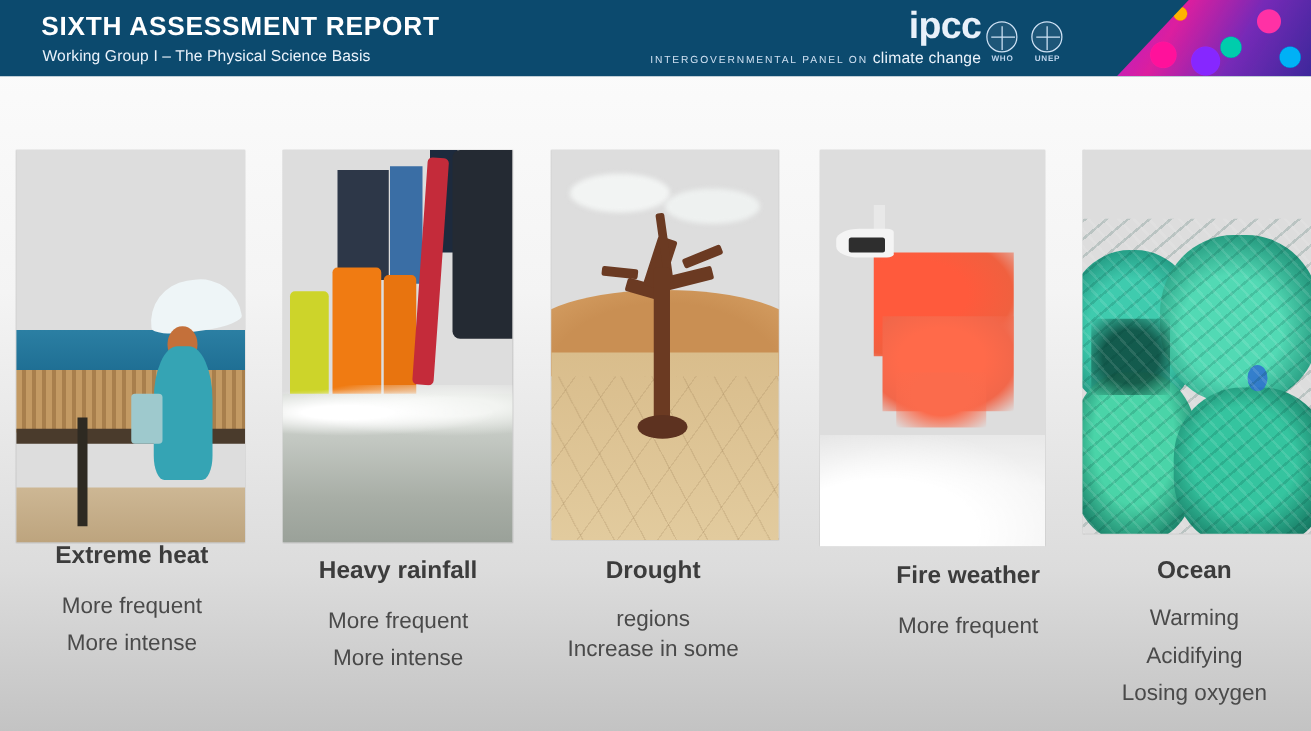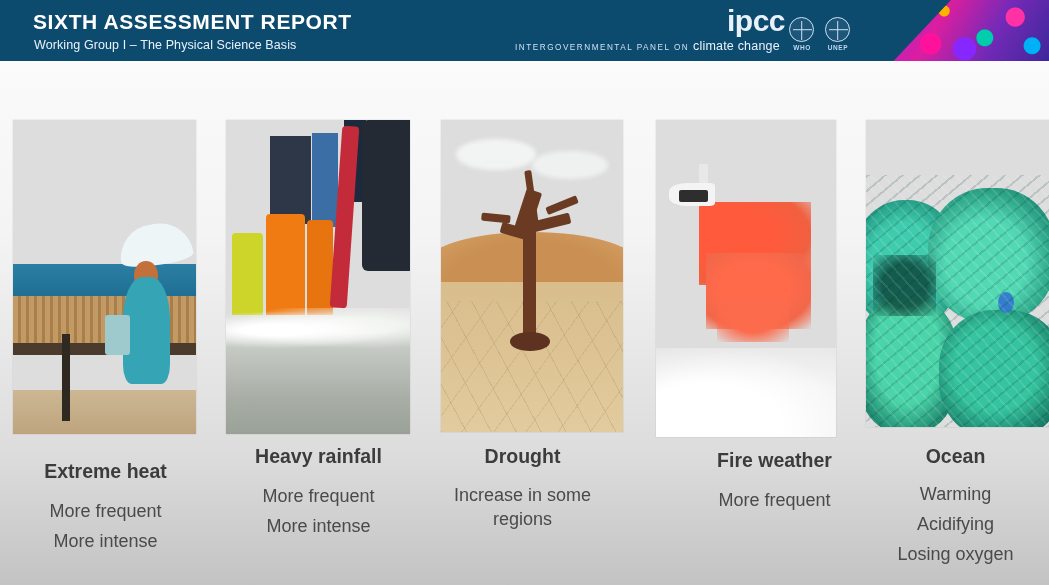--- a/index.html
+++ b/index.html
@@ -26,21 +26,21 @@
 
   
   .logo-block { position:absolute; left:510px; top:6px; width:275px; height:50px; }
   .logo-ipcc {
     position:absolute; right:0; top:0;
     color:#e9f1fa; font-size:30px; font-weight:bold;
     letter-spacing:-0.5px; line-height:30px;
   }
   .logo-tag {
     position:absolute; left:0; top:33px; width:275px;
-    text-align:center; color:#cfe0f2; font-size:8.2px;
+    text-align:right; color:#cfe0f2; font-size:8.2px;
     letter-spacing:1.5px; white-space:nowrap;
   }
   .logo-tag .cc {
     font-size:12.5px; letter-spacing:0.2px; color:#eaf2fb; font-weight:500;
   }
 
   .emblems { position:absolute; left:789px; top:17px; width:66px; height:40px; }
   .emblem { position:absolute; top:0; width:27px; height:27px; }
   .emblem:nth-of-type(1){ left:0; }
   .emblem:nth-of-type(2){ left:36px; }
@@ -223,21 +223,21 @@
     <div class="heat-rail"></div>
       <div class="heat-rail2"></div>
     <div class="heat-sand"></div>
       <div class="heat-umb"></div>
     <div class="heat-head"></div>
       <div class="heat-person"></div>
     <div class="heat-bag"></div>
       <div class="heat-post"></div>
   </div>
 </div>
-<div class="caption" style="left:0px; top:459px; width:211px;">
+<div class="caption" style="left:0px; top:432px; width:211px;">
   <div class="cap-title">Extreme heat</div>
   <div class="cap-lines tight">
     <div class="cap-line">More frequent</div>
     <div class="cap-line">More intense</div>
   </div>
 </div>
 
 <div class="card" style="left:226px; top:120px; width:184px; height:314px;">
   <div class="photo ph-rain">
     <div class="rain-jean"></div>
@@ -273,22 +273,22 @@
       <div class="dro-b2 dro-br"></div>
     <div class="dro-b3 dro-br"></div>
       <div class="dro-b4 dro-br"></div>
     <div class="dro-trunk"></div>
       <div class="dro-root"></div>
   </div>
 </div>
 <div class="caption" style="left:417px; top:444px; width:211px;">
   <div class="cap-title">Drought</div>
   <div class="cap-lines wrap" style="margin-top:15px;">
+    <div class="cap-line">regions</div>
     <div class="cap-line">Increase in some</div>
-    <div class="cap-line">regions</div>
   </div>
 </div>
 
 <div class="card" style="left:656px; top:120px; width:180px; height:317px;">
   <div class="photo ph-fire">
     <div class="fire-red1"></div>
       <div class="fire-red2"></div>
       <div class="fire-red3"></div>
     <div class="fire-tail"></div>
       <div class="fire-plane"></div>

